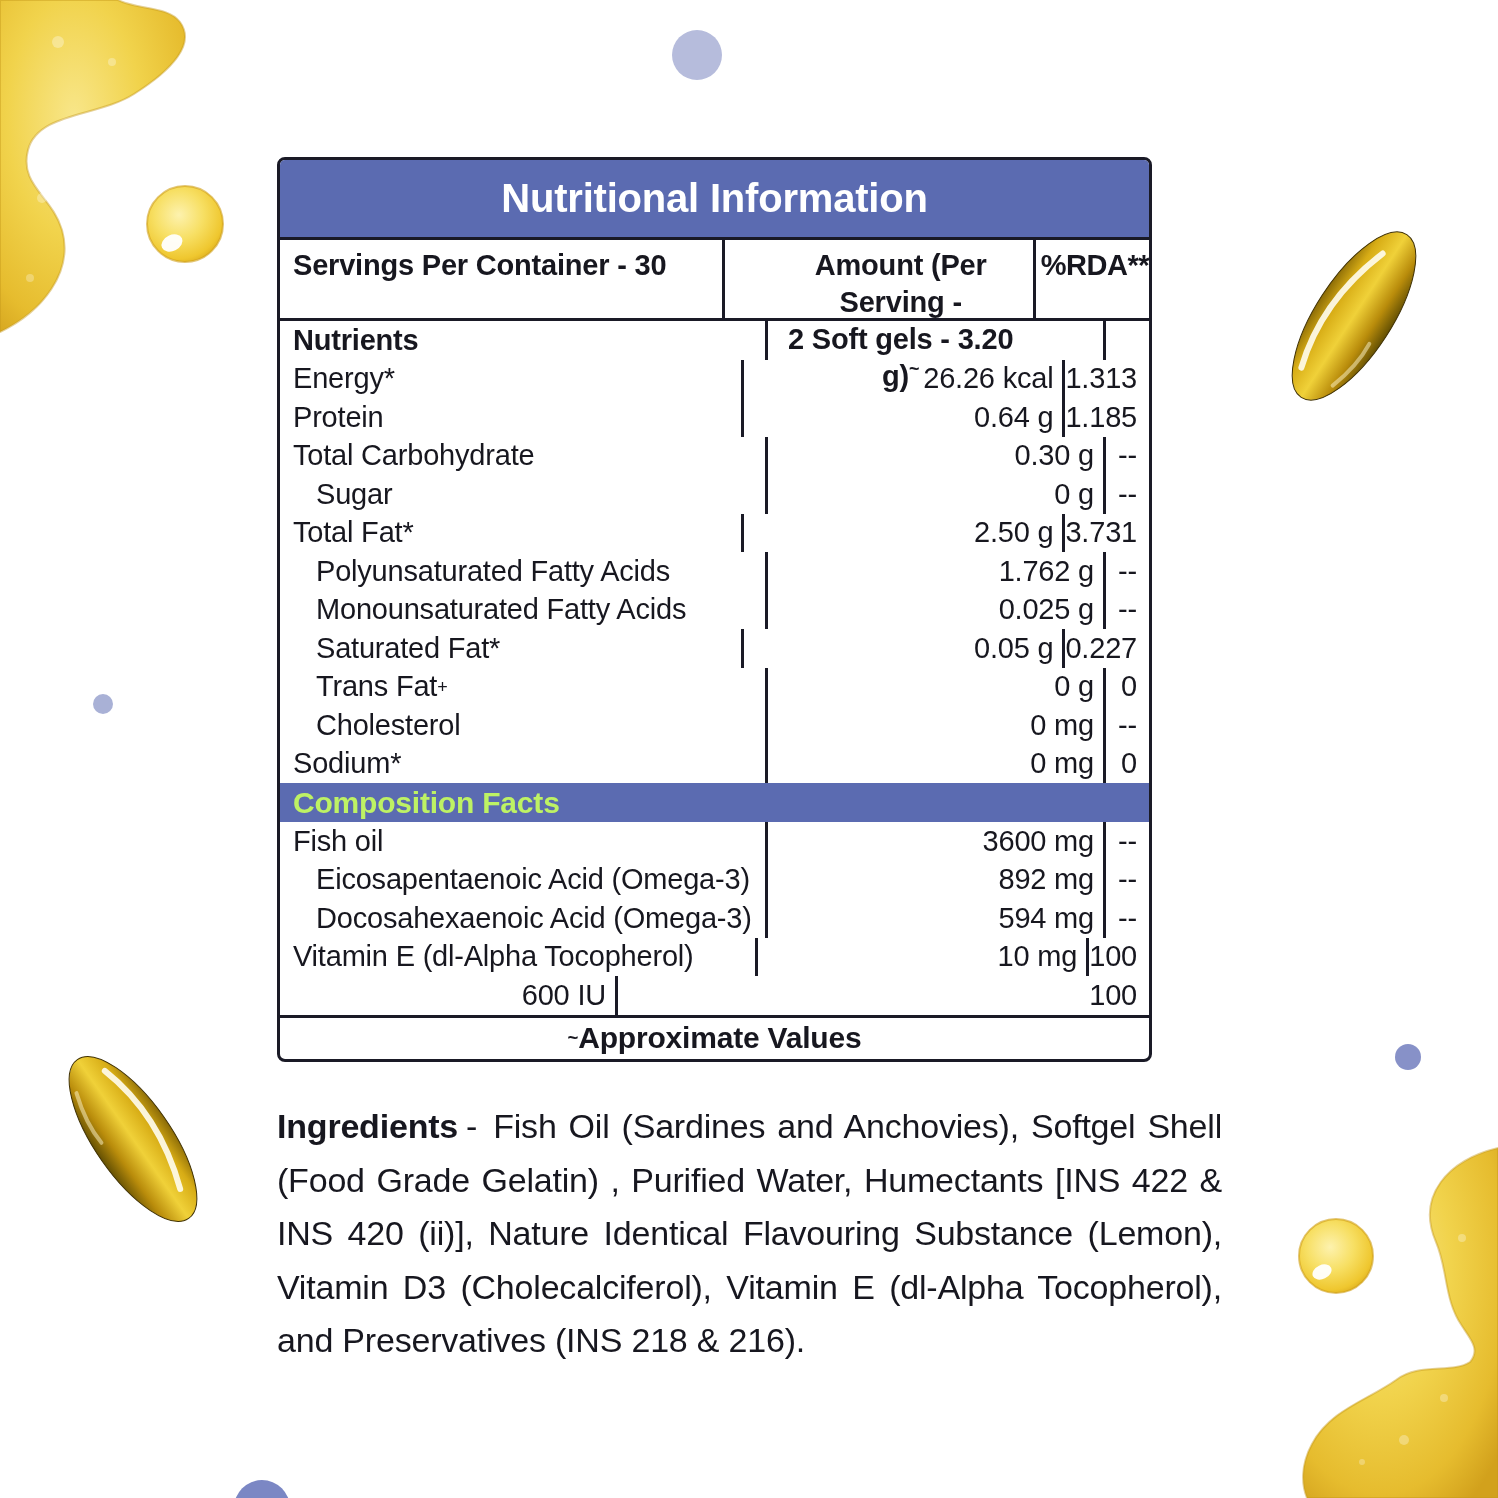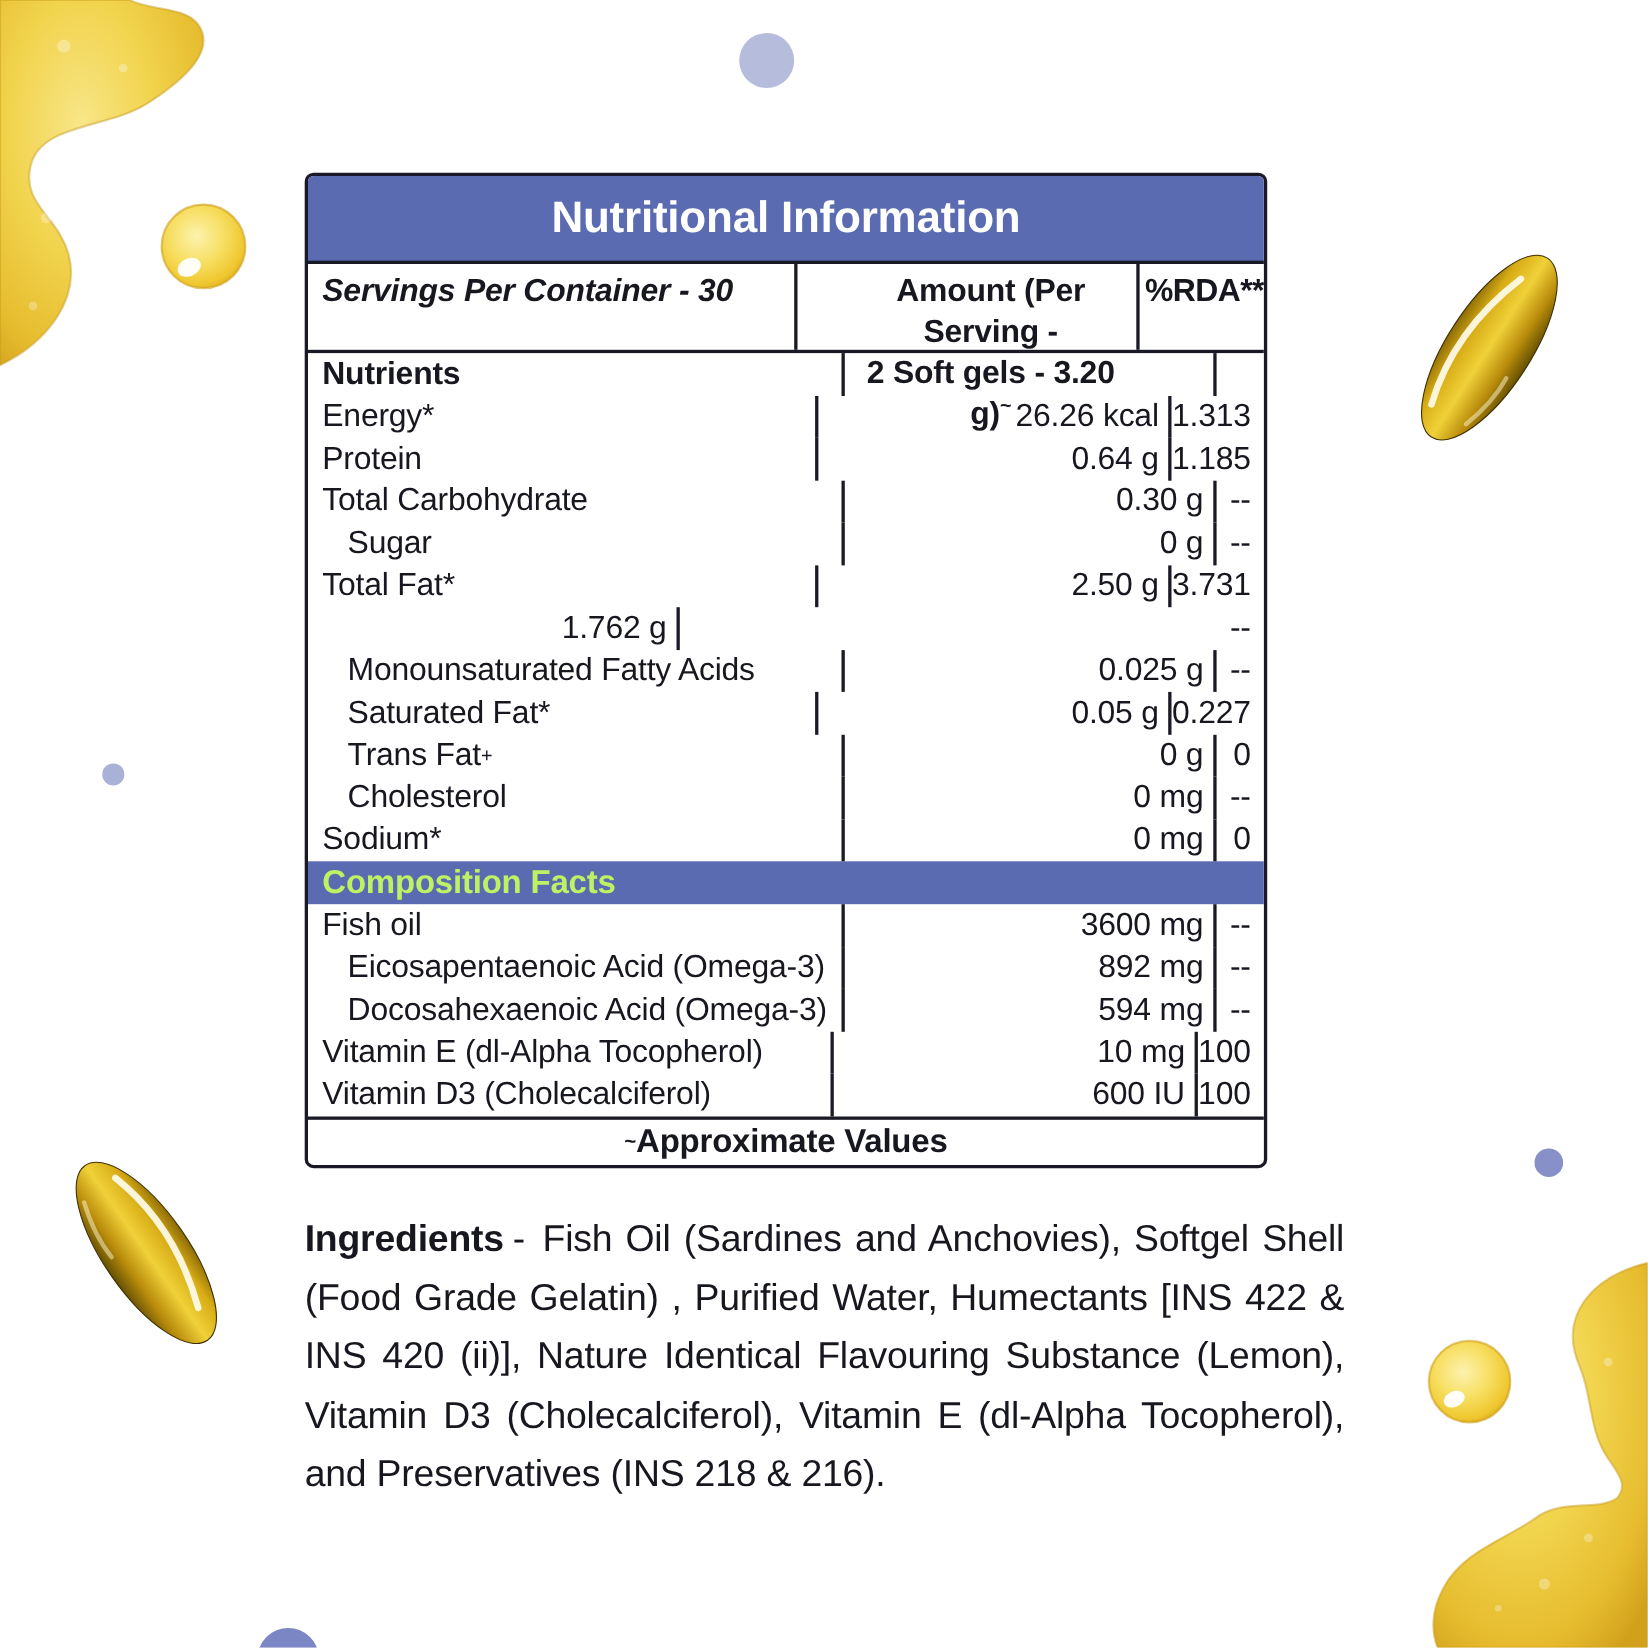--- a/index.html
+++ b/index.html
@@ -16,21 +16,21 @@
     background:#ffffff; border:3px solid #1a1a26; border-radius:8px;
     overflow:hidden; z-index:1; letter-spacing:-0.2px;
   }
   .t-title {
     height:77px; background:#5b6bb1; border-bottom:3px solid #1a1a26;
     color:#ffffff; font-weight:bold; font-size:40px;
     display:flex; align-items:center; justify-content:center;
   }
   .t-head { display:flex; border-bottom:3px solid #1a1a26; height:81px; box-sizing:border-box; }
   .hc { font-weight:bold; font-size:29px; line-height:37px; padding-top:7px; box-sizing:border-box; }
-  .hc1 { width:488px; padding-left:13px; border-right:3px solid #1a1a26;font-style:italic; }
+  .hc1 { width:488px; padding-left:13px; border-right:3px solid #1a1a26; }
   .hc2 { width:338px; text-align:center; border-right:3px solid #1a1a26;padding-left:44px; }
   .hc3 { flex:1; padding-left:5px; letter-spacing:-0.5px; }
 
   .trow { display:flex; height:38.5px; font-size:29px; box-sizing:border-box; }
   .cl { width:488px; padding-left:13px; border-right:3px solid #1a1a26;
         display:flex; align-items:center; box-sizing:border-box; }
   .cl.ind { padding-left:36px; }
   .ca { width:338px; padding-right:9px; border-right:3px solid #1a1a26;
         display:flex; align-items:center; justify-content:flex-end; box-sizing:border-box; }
   .cr { flex:1; padding-right:12px; display:flex; align-items:center; justify-content:flex-end; box-sizing:border-box; }
@@ -167,20 +167,21 @@
       <div class="cl ind">Sugar</div>
       <div class="ca">0 g</div>
       <div class="cr">--</div>
     </div>
     <div class="trow">
       <div class="cl">Total Fat*</div>
       <div class="ca">2.50 g</div>
       <div class="cr">3.731</div>
     </div>
     <div class="trow">
+      <div class="cl ind">Polyunsaturated Fatty Acids</div>
       <div class="ca">1.762 g</div>
       <div class="cr">--</div>
     </div>
     <div class="trow">
       <div class="cl ind">Monounsaturated Fatty Acids</div>
       <div class="ca">0.025 g</div>
       <div class="cr">--</div>
     </div>
     <div class="trow">
       <div class="cl ind">Saturated Fat*</div>
@@ -222,21 +223,20 @@
       <div class="cl ind">Docosahexaenoic Acid (Omega-3)</div>
       <div class="ca">594 mg</div>
       <div class="cr">--</div>
     </div>
     <div class="trow">
       <div class="cl">Vitamin E (dl-Alpha Tocopherol)</div>
       <div class="ca">10 mg</div>
       <div class="cr">100</div>
     </div>
     <div class="trow">
-      <div class="cl">Vitamin D3 (Cholecalciferol)</div>
       <div class="ca">600 IU</div>
       <div class="cr">100</div>
     </div>
 
     <div class="t-foot">
         <sup class="mark tilde-lead">~</sup>
         <span>Approximate Values</span>
       </div>
   </div>
 

